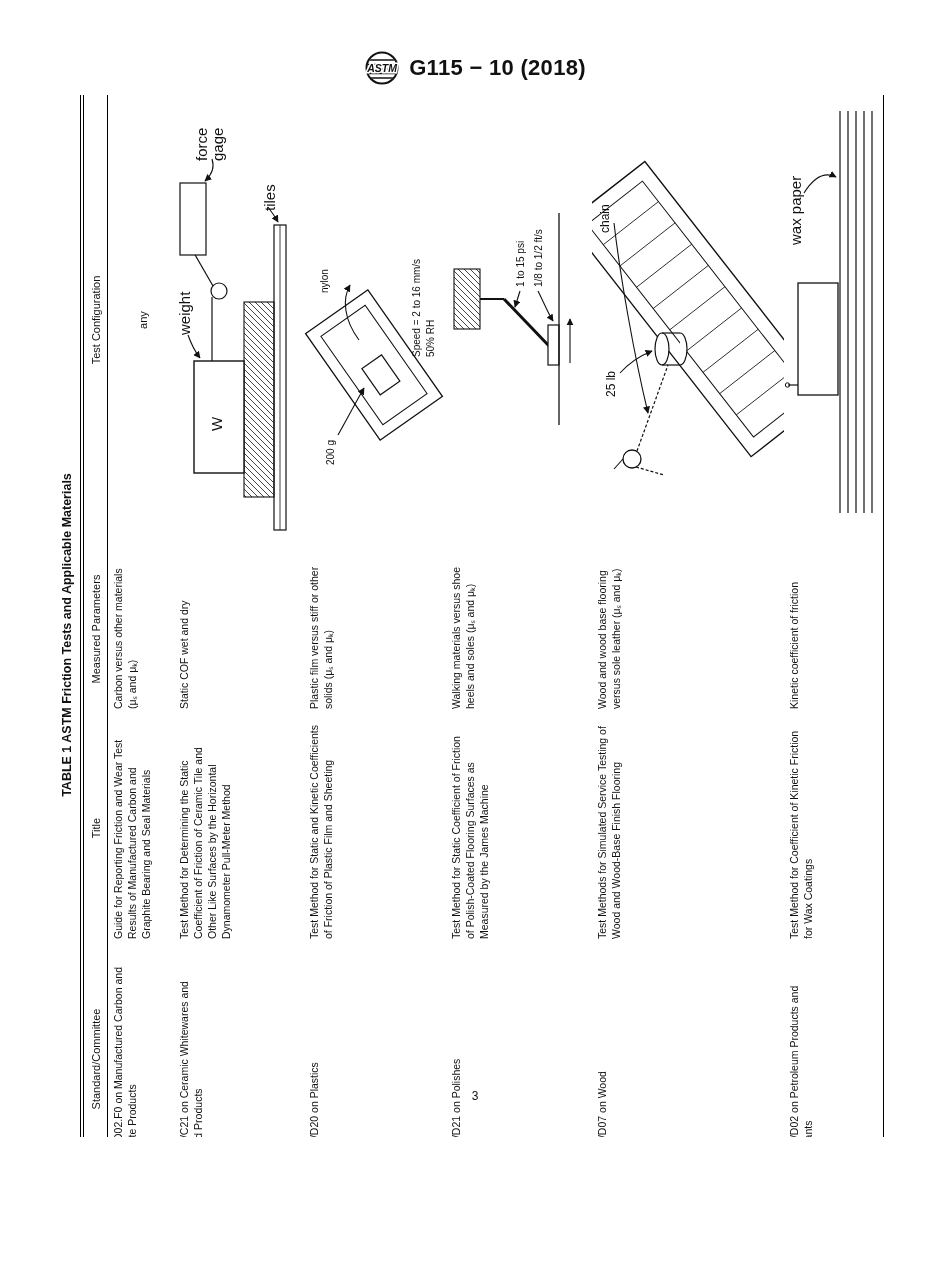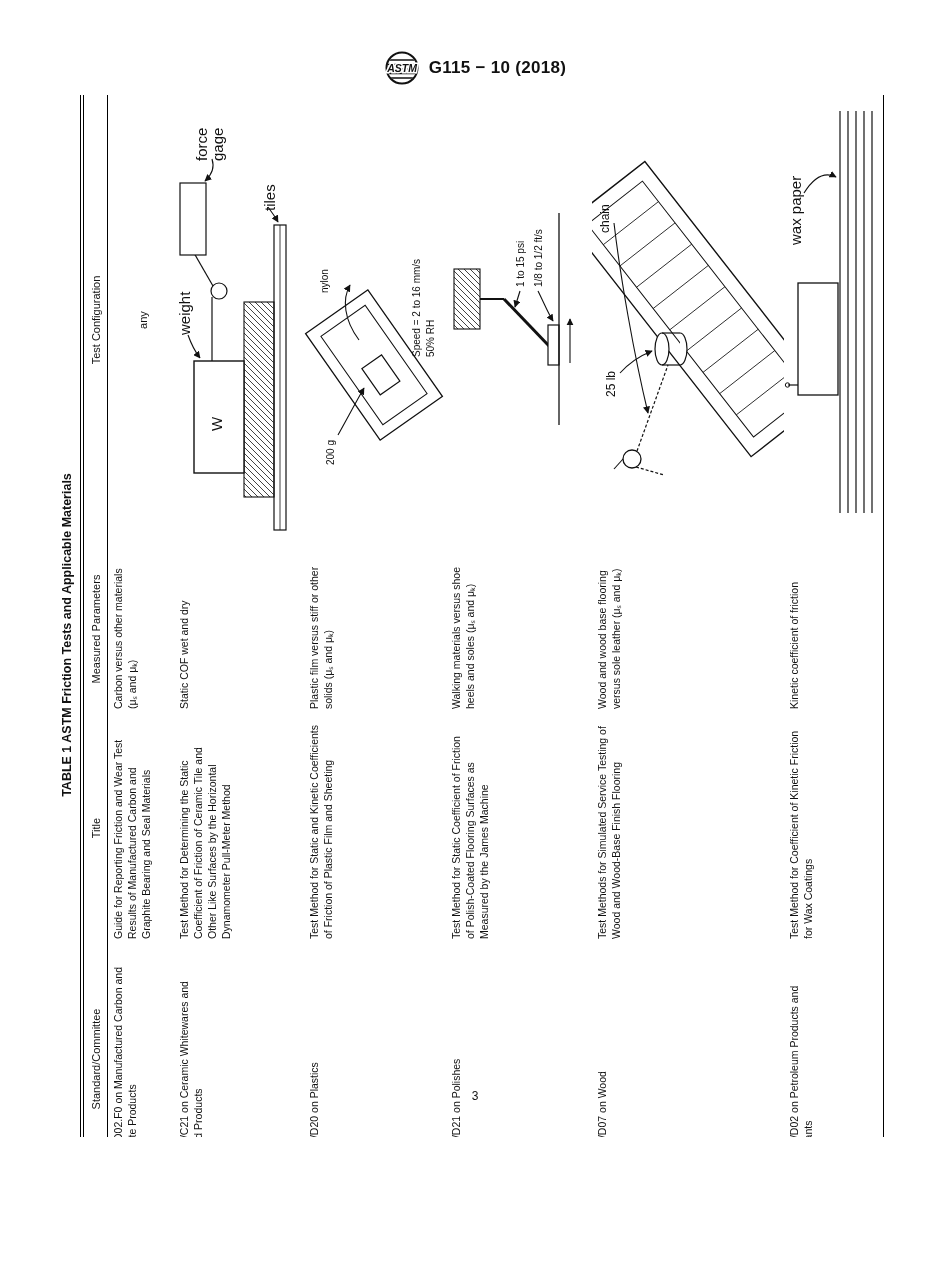--- a/index.html
+++ b/index.html
@@ -6,21 +6,21 @@
   html,body { background:#ffffff; }
   .page {
     position:relative; width:950px; height:1137px; background:#fff;
     overflow:hidden; font-family:"Liberation Sans", sans-serif; color:#111;
   }
   
   .header {
     position:absolute; top:50px; left:0; width:100%;
     display:flex; justify-content:center; align-items:center; gap:9px;
   }
-  .doccode { font-weight:bold; font-size:17px; letter-spacing:.3px; }
+  .doccode { font-weight:bold; font-size:22px; letter-spacing:.3px; }
   .footer {
     position:absolute; bottom:34px; left:0; width:100%;
     text-align:center; font-size:12px;
   }
   
   .land {
     position:absolute; left:-65px; top:220px; width:1080px; height:830px;
     transform:rotate(-90deg); transform-origin:50% 50%;
   }
   .tbl-title { height:20px; text-align:center; font-weight:bold; font-size:12.5px; }

